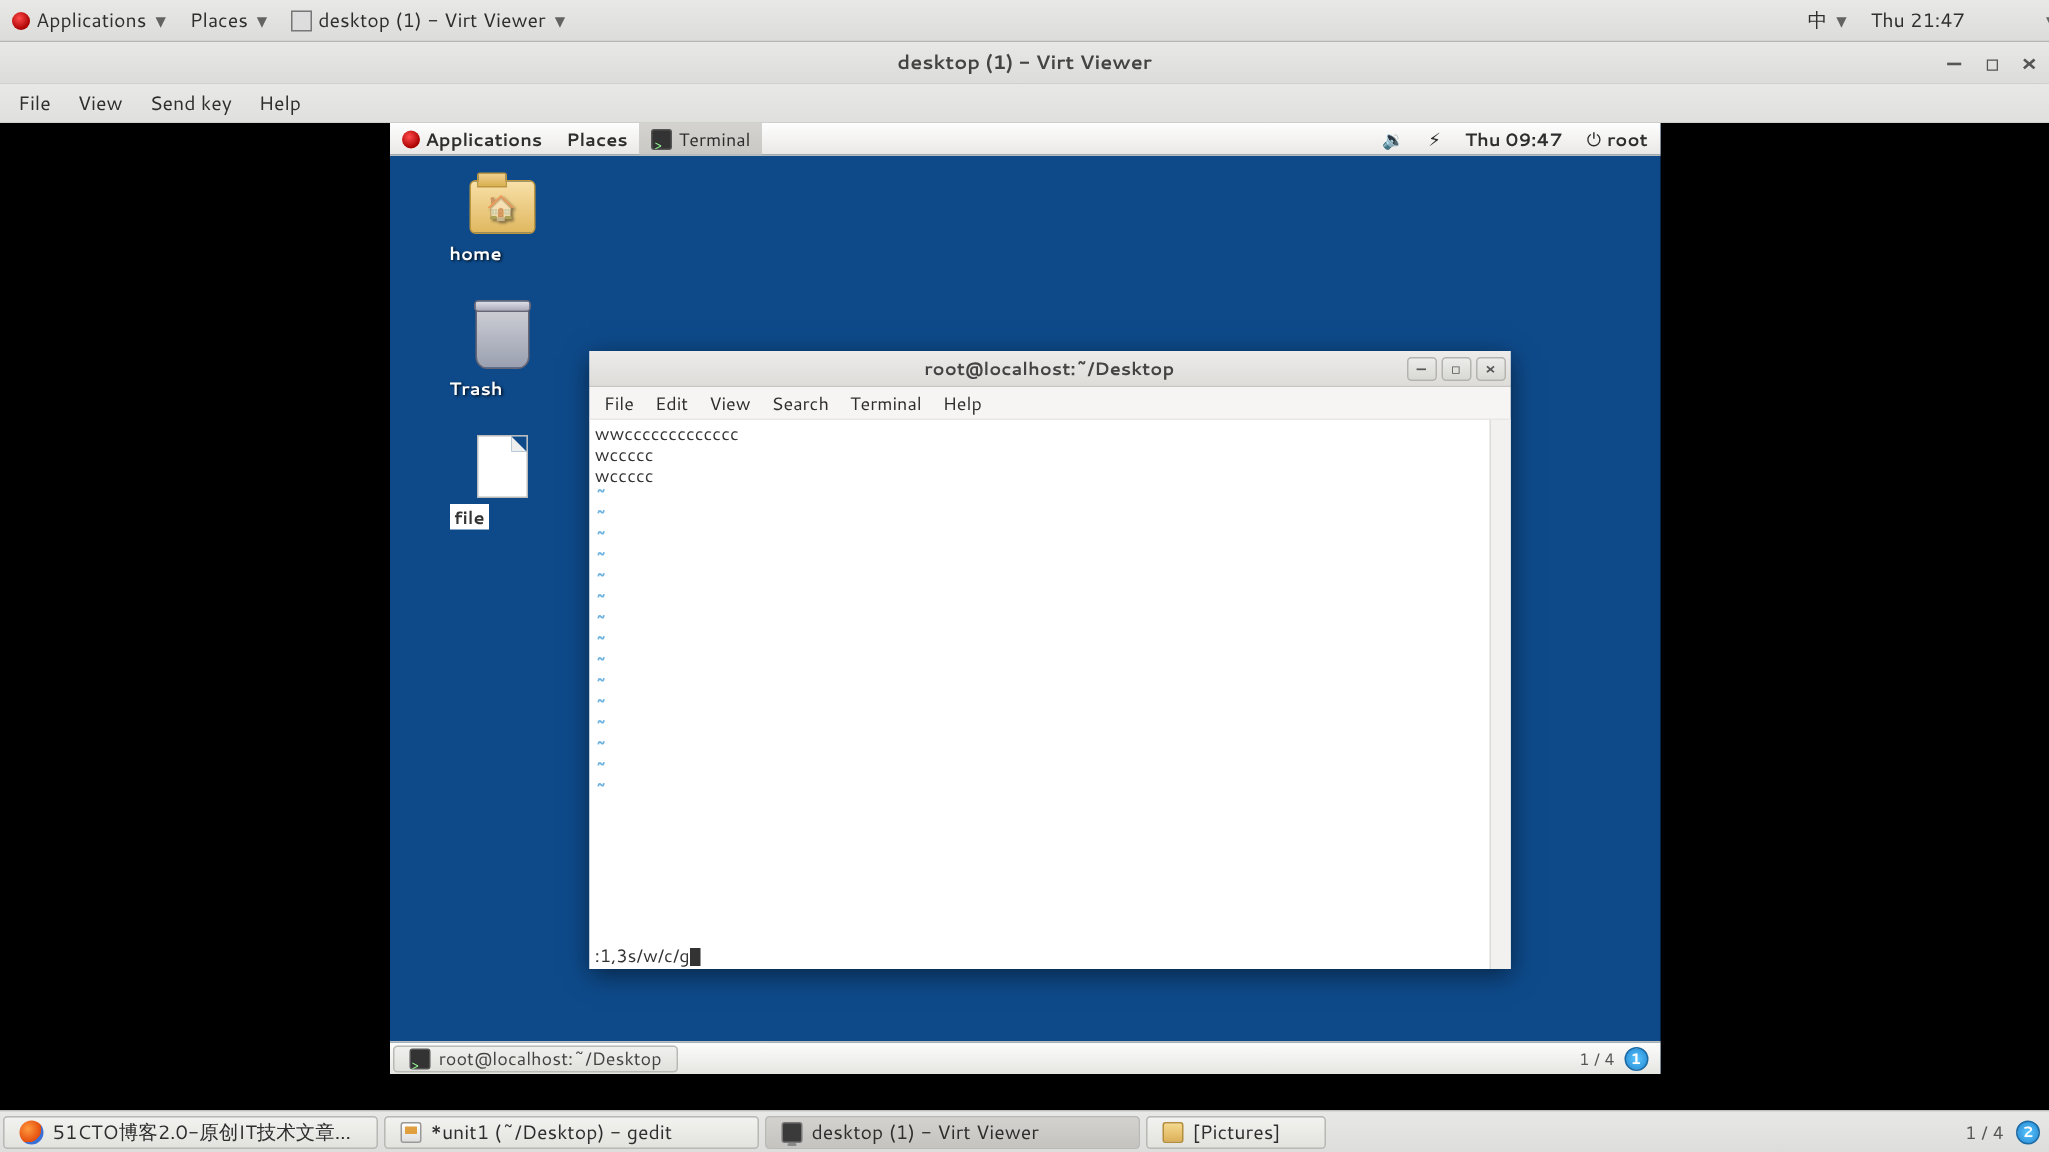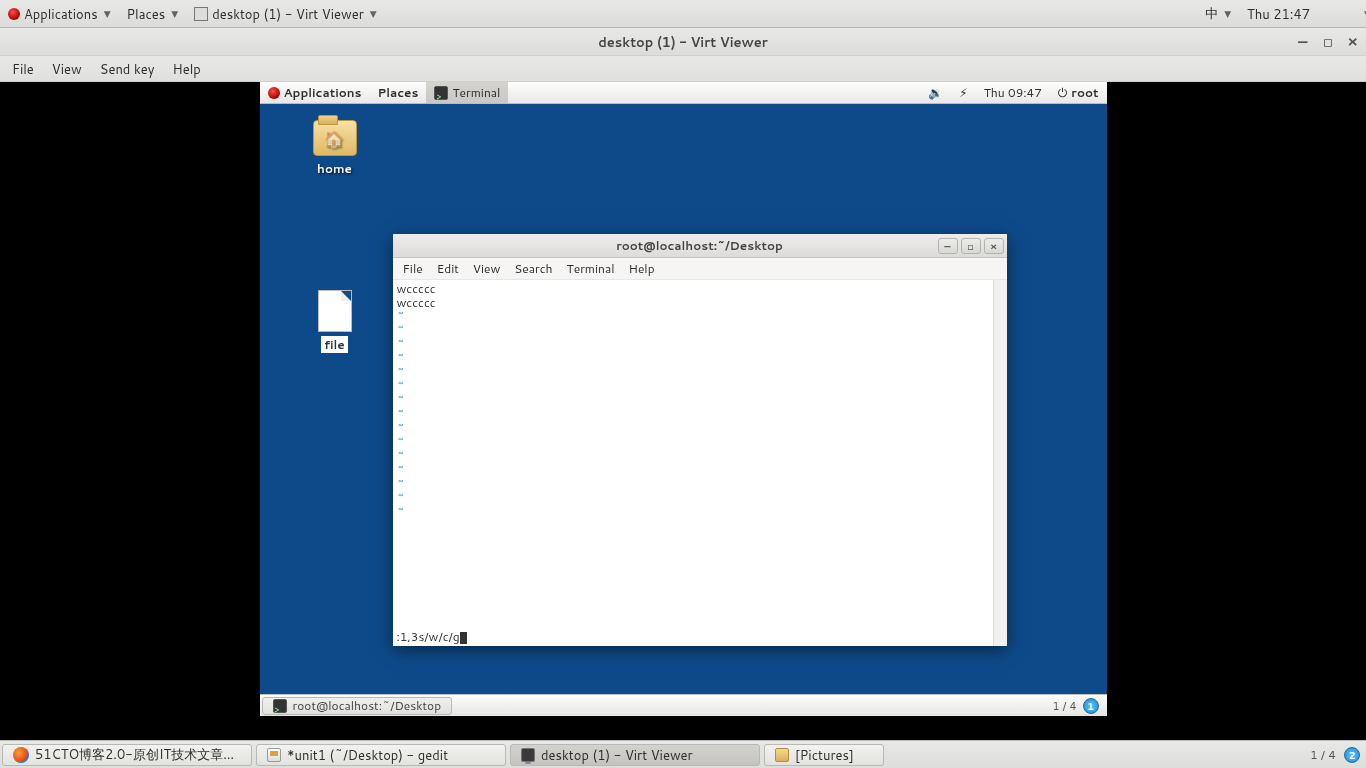--- a/index.html
+++ b/index.html
@@ -20,21 +20,21 @@
 
 .vm-display { flex: 1; background: #000; display: flex; justify-content: center; align-items: flex-start; position: relative; }
 .guest-screen { width: 847px; height: 634px; background: #0e4a8a; position: relative; margin-top: 0; }
 .guest-topbar { height: 22px; background: linear-gradient(#fefefe,#e9e8e6); border-bottom: 1px solid #bcbcb8; display: flex; align-items: center; font-size: 12px; color: #2e2e2e; }
 .guest-topbar .gt-item { padding: 0 8px; height: 100%; display: flex; align-items: center; gap: 4px; }
 .guest-topbar .gt-item.active { background: linear-gradient(#d5d3cf,#cac8c4); }
 .guest-topbar .gt-right { margin-left: auto; display: flex; align-items: center; }
 .redhat-icon { width: 12px; height: 12px; border-radius: 50%; background: radial-gradient(circle at 40% 35%, #ff4b4b,#a00 70%); display: inline-block; }
 
 .guest-desktop { position: absolute; left: 0; right: 0; top: 22px; bottom: 22px; }
-.guest-icon { position: absolute; width: 70px; text-align: center; color: #fff; font-size: 12px; text-shadow: 1px 1px 2px rgba(0,0,0,.9); font-weight: 600; }
+.guest-icon { position: absolute; width: 70px; color: #fff; font-size: 12px; text-shadow: 1px 1px 2px rgba(0,0,0,.9); font-weight: 600; }
 .guest-icon .gi-img { width: 44px; height: 36px; margin: 0 auto 4px; border-radius: 4px; }
 .folder-icon { background: linear-gradient(#f8e0a8,#e0b860); border: 1px solid #bd9740; position: relative; border-radius: 3px; }
 .folder-icon:before { content:""; position:absolute; top:-6px; left:4px; width:18px; height:8px; background:linear-gradient(#f0d090,#dab050); border-radius:2px 2px 0 0; border:1px solid #bd9740; }
 .folder-icon:after { content:"🏠"; position:absolute; top:6px; left:50%; transform:translateX(-50%); font-size:16px; opacity:.5; }
 .trash-icon { width: 36px; height: 42px; margin: 0 auto 4px; background: linear-gradient(#cfcfd6,#9aa0b0); border-radius: 4px 4px 8px 8px; border: 1px solid #667; position: relative; }
 .trash-icon:before { content:""; position:absolute; top:-5px; left:-2px; right:-2px; height:6px; background:linear-gradient(#e0e0e8,#aab); border-radius:3px; border:1px solid #667; }
 .page-icon { width: 34px; height: 42px; margin: 0 auto 4px; background: #fff; border: 1px solid #bbb; position:relative; }
 .page-icon:before { content:""; position:absolute; top:0; right:0; width:0; height:0; border-left:10px solid #eee; border-top:10px solid #0e4a8a; }
 
 .terminal-win { position: absolute; left: 133px; top: 130px; width: 614px; height: 412px; box-shadow: 0 4px 16px rgba(0,0,0,.5); background: #fff; }
@@ -144,34 +144,38 @@
         <div class="gt-item">
           <span style="font-weight:600">Places</span>
         </div>
         <div class="gt-item active">
           <span class="termicon"></span>
           <span>Terminal</span>
         </div>
         <div class="gt-right">
           <div class="gt-item">🔉</div>
           <div class="gt-item">⚡</div>
-          <div class="gt-item" style="font-weight:400">
+          <div class="gt-item" style="font-weight:700">
               <span>Thu 09:47</span>
             </div>
           <div class="gt-item">
             <span>⏻</span>
             <span style="font-weight:600">root</span>
           </div>
         </div>
       </div>
 
       <div class="guest-desktop">
         <div class="guest-icon" style="left:40px;top:16px">
           <div class="gi-img folder-icon"></div>
           <div>home</div>
+        </div>
+        <div class="guest-icon" style="left:40px;top:100px">
+          <div class="trash-icon"></div>
+          <div>Trash</div>
         </div>
         <div class="guest-icon" style="left:40px;top:186px">
           <div class="page-icon"></div>
           <div style="color:#333;background:#fff;display:inline-block;padding:0 3px;text-shadow:none">file</div>
         </div>
 
         <div class="terminal-win">
           <div class="term-titlebar">
             <span>root@localhost:~/Desktop</span>
             <div class="twc">
@@ -182,20 +186,21 @@
           </div>
           <div class="term-menubar">
             <span>File</span>
             <span>Edit</span>
             <span>View</span>
             <span>Search</span>
             <span>Terminal</span>
             <span>Help</span>
           </div>
           <div class="term-body">
+            <div>wwccccccccccccc</div>
             <div>wccccc</div>
             <div>wccccc</div>
             <div class="tilde">~</div>
             <div class="tilde">~</div>
             <div class="tilde">~</div>
             <div class="tilde">~</div>
             <div class="tilde">~</div>
             <div class="tilde">~</div>
             <div class="tilde">~</div>
             <div class="tilde">~</div>

